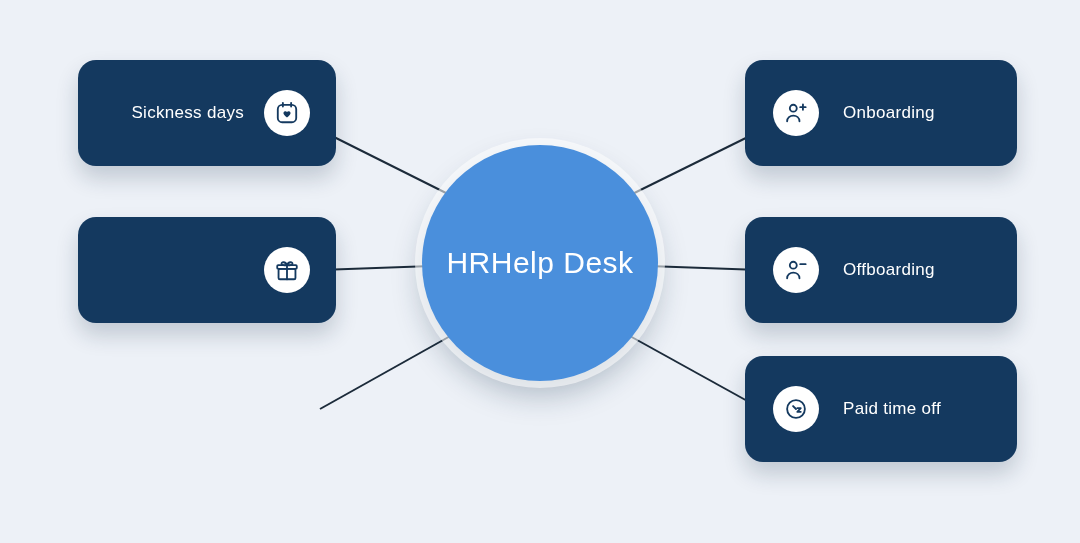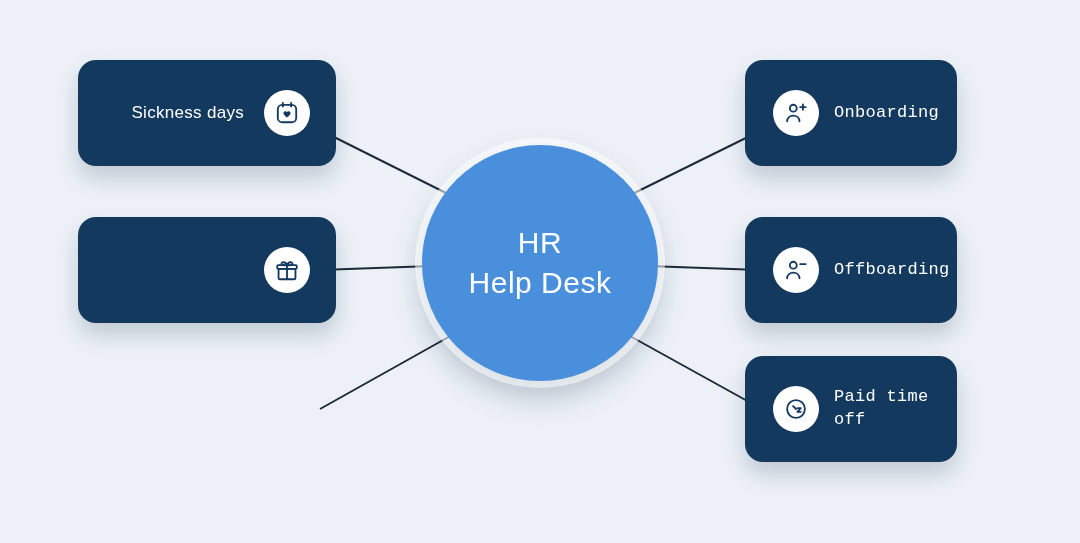--- a/index.html
+++ b/index.html
@@ -28,21 +28,21 @@
   .connectors line{
     stroke:var(--connector);
     stroke-width:2;
   }
   .hub{
     position:absolute;
     left:422px;top:145px;
     width:236px;height:236px;
     background:var(--hub);
     border-radius:50%;
-    display:flex;flex-direction:column;
+    display:flex;flex-direction:row;
     align-items:center;justify-content:center;
     color:var(--text);
     font-size:30px;font-weight:500;
     line-height:1.35;
     letter-spacing:.5px;
     z-index:3;
     box-shadow:0 0 0 7px rgba(255,255,255,.55), 0 14px 30px rgba(18,45,72,.28);
   }
   .node{
     position:absolute;
@@ -55,21 +55,21 @@
     box-shadow:0 12px 22px rgba(18,45,72,.20);
   }
   .node .label{
     font-size:17px;
     font-weight:500;
     line-height:1.35;
     letter-spacing:.3px;
   }
   .node.left{left:78px;justify-content:flex-end;padding-right:26px;gap:20px;}
   .node.left .label{text-align:right;max-width:138px;}
-  .node.right{left:745px;width:212px;justify-content:flex-start;padding-left:28px;gap:15px;font-family:Liberation Mono, monospace;}
+  .node.right{left:745px;width:272px;justify-content:flex-start;padding-left:28px;gap:24px;}
   .node.right .label{text-align:left;max-width:150px;}
   .row1{top:60px;}
   .row2{top:217px;}
   .row3{top:356px;}
   .icon-circle{
     flex:0 0 auto;
     width:46px;height:46px;
     background:#ffffff;
     border-radius:50%;
     display:flex;align-items:center;justify-content:center;

